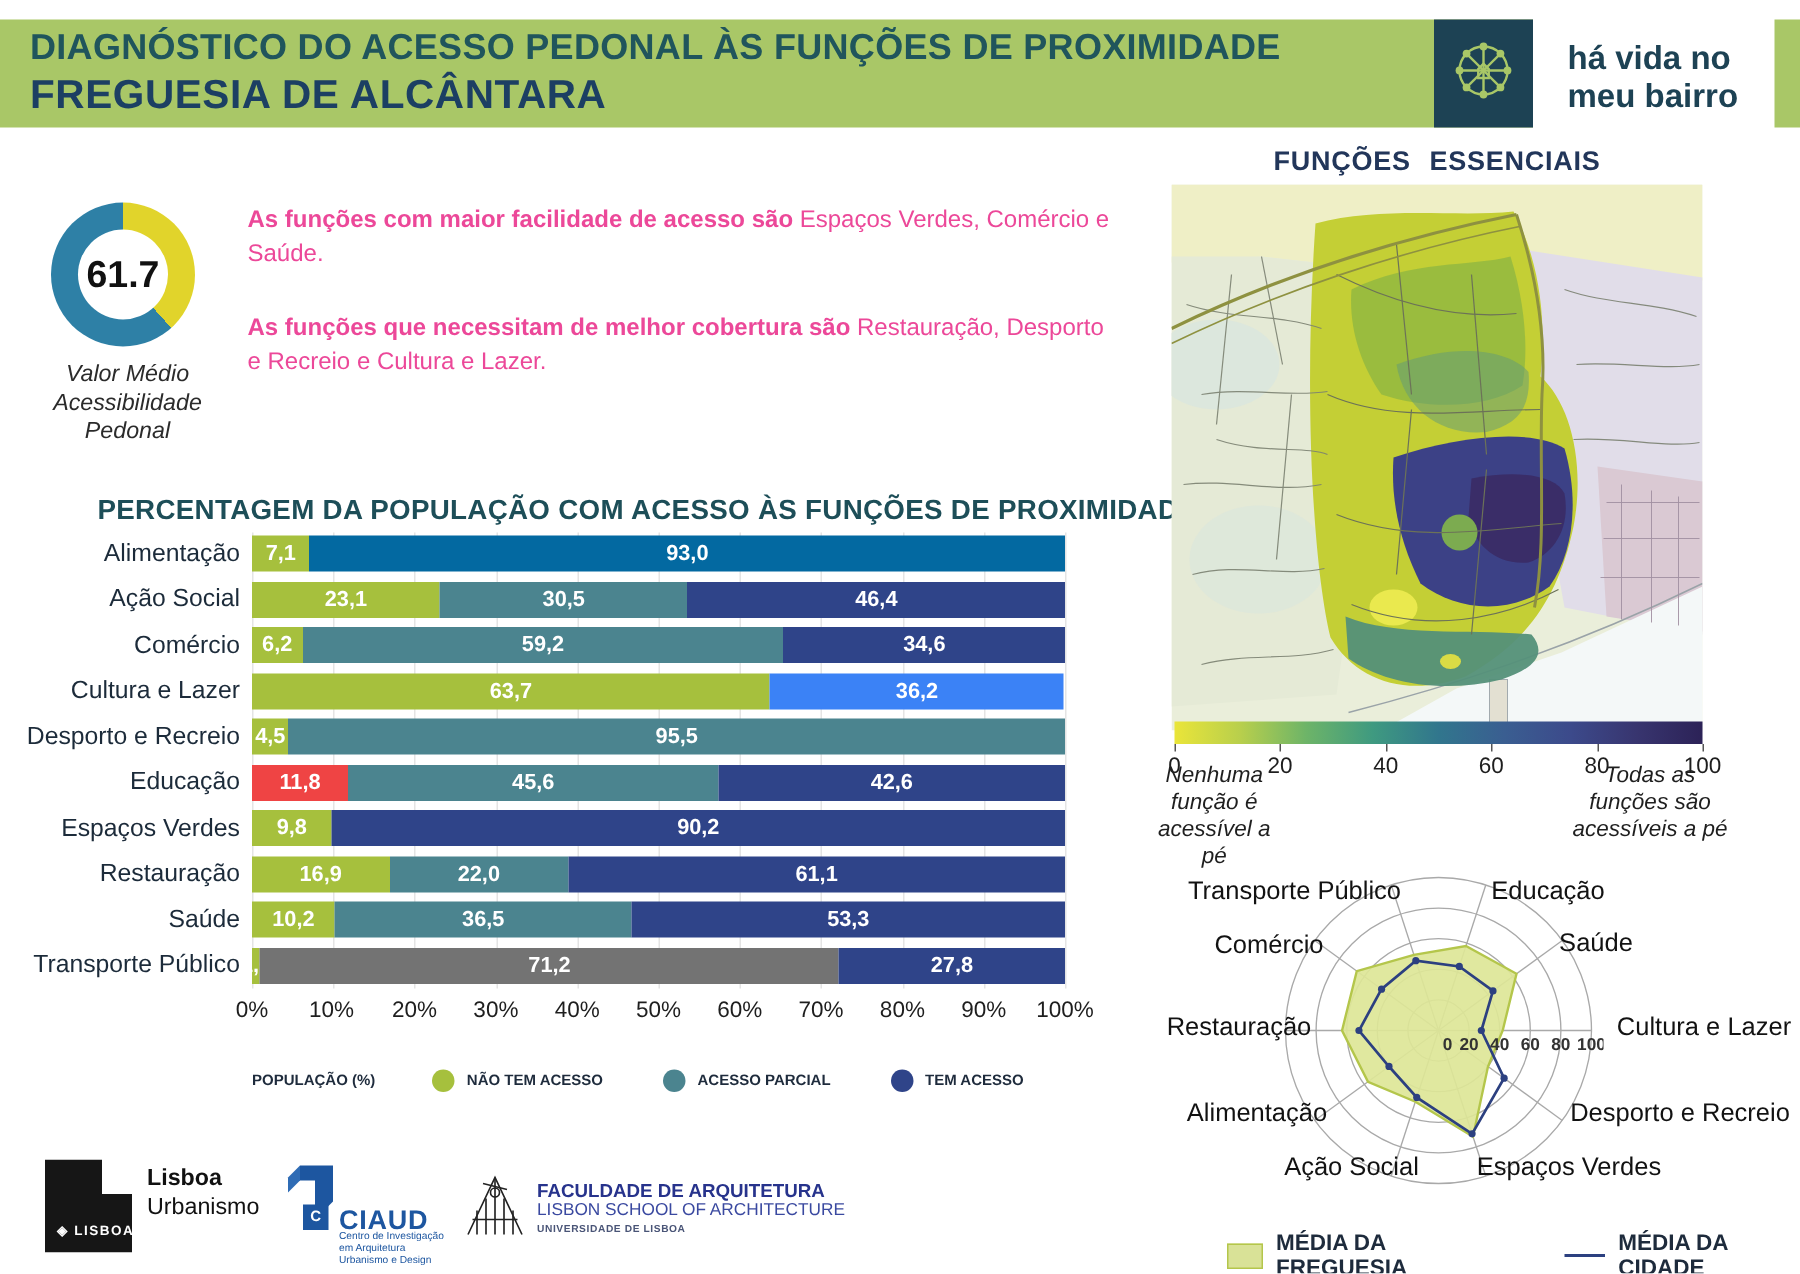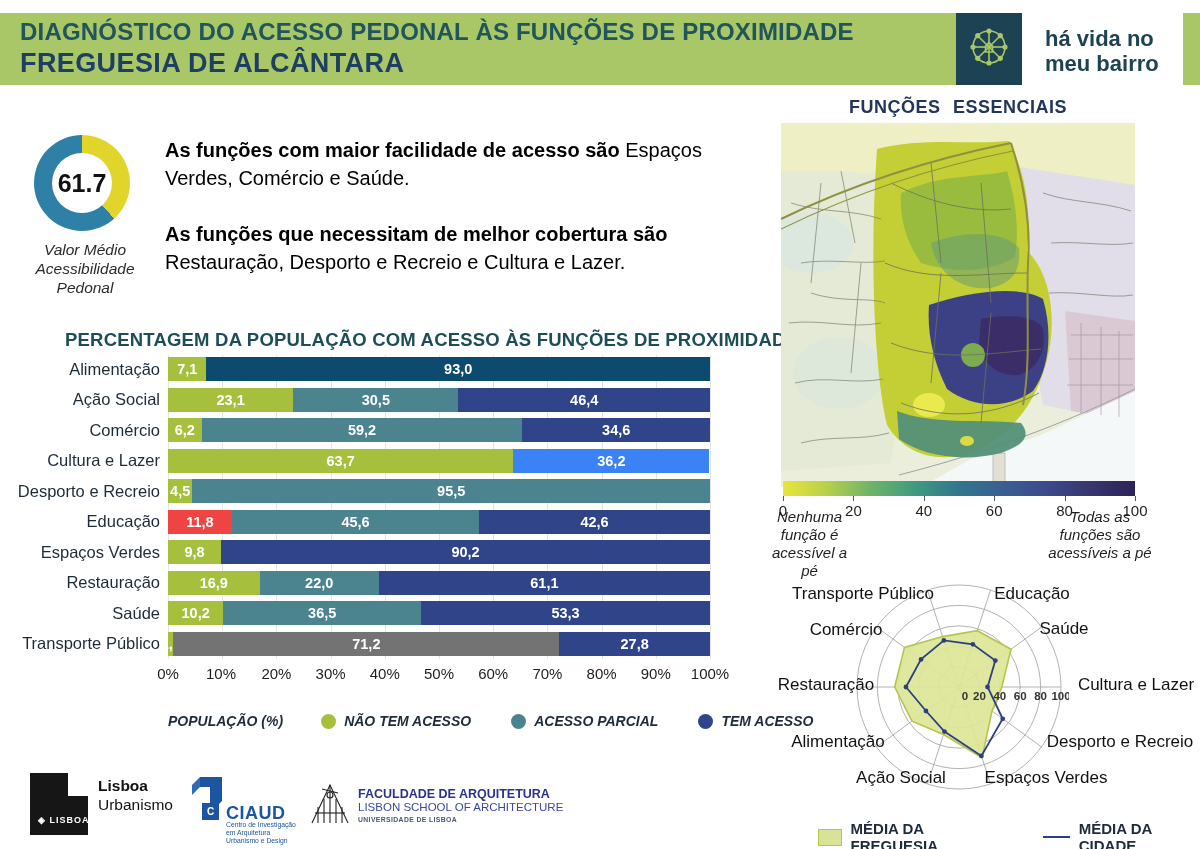--- a/index.html
+++ b/index.html
@@ -14,36 +14,36 @@
   .logo-sq{position:absolute;left:956px;top:13px;width:66px;height:72px;background:#1d4254;display:flex;align-items:center;justify-content:center;}
   .brand{position:absolute;left:1045px;top:26px;font-size:22px;font-weight:800;color:#1d4254;line-height:25px;}
 
   
   .donut{position:absolute;left:34px;top:135px;width:96px;height:96px;border-radius:50%;}
   .donut-hole{position:absolute;left:50%;top:50%;width:60px;height:60px;margin:-30px 0 0 -30px;border-radius:50%;background:#fff;display:flex;align-items:center;justify-content:center;}
   .donut-value{font-size:25px;font-weight:800;color:#111;}
   .donut-caption{position:absolute;left:10px;top:240px;width:150px;text-align:center;font-style:italic;font-size:15.5px;line-height:19px;color:#2b2b2b;}
 
   
-  .intro{position:absolute;left:165px;top:136px;width:580px;font-size:20px;line-height:1.42;color:#000000;}
+  .intro{position:absolute;left:165px;top:136px;width:580px;font-size:16px;line-height:1.42;color:#ec4899;}
   .intro p{margin:0 0 27px 0;}
   .intro b{font-weight:700;}
 
   
   .bc-title{position:absolute;left:65px;top:329px;font-size:18.5px;font-weight:800;color:#1d4e58;letter-spacing:.2px;}
   #bar-chart{position:absolute;left:8px;top:357px;width:720px;height:306px;}
   .bc-grid{position:absolute;top:-2px;width:1px;height:304px;background:#e4e4e4;}
   .bc-row{position:absolute;left:0;height:24px;display:flex;align-items:center;}
   .bc-label{width:152px;padding-right:8px;text-align:right;font-size:16.5px;color:#1c2b3a;white-space:nowrap;}
   .bc-track{position:relative;width:542px;height:24px;display:flex;}
   .bc-seg{position:relative;height:24px;display:flex;align-items:center;justify-content:center;}
   .bc-seg span{color:#fff;font-size:14.5px;font-weight:700;white-space:nowrap;}
   .bc-axis{position:absolute;left:8px;top:665px;width:720px;height:20px;}
   .bc-tick{position:absolute;top:0;transform:translateX(-50%);font-size:15px;color:#1e1e1e;}
-  .bc-legend{position:absolute;left:168px;top:713px;display:flex;align-items:center;font-size:14px;font-weight:700;color:#1e2b3c;font-style:italic;}
+  .bc-legend{position:absolute;left:168px;top:713px;display:flex;align-items:center;font-size:10px;font-weight:700;color:#1e2b3c;}
   .bc-legend .lg-title{margin-right:38px;}
   .lg-item{display:flex;align-items:center;margin-right:40px;}
   .lg-dot{width:15px;height:15px;border-radius:50%;margin-right:8px;}
 
   
   .map-title{position:absolute;left:781px;top:97px;width:354px;text-align:center;font-size:18px;font-weight:800;color:#22365a;letter-spacing:.5px;word-spacing:7px;}
   .map-box{position:absolute;left:781px;top:123px;width:354px;height:364px;}
   .map-scale{position:absolute;left:783px;top:481px;width:352px;height:15px;}
   .ms-tick{position:absolute;top:15px;width:1px;height:5px;background:#555;}
   .ms-lab{position:absolute;top:21px;transform:translateX(-50%);font-size:15px;color:#1e1e1e;}
@@ -139,21 +139,21 @@
       <div class="bc-grid" style="left: 539.4px;"></div>
       <div class="bc-grid" style="left: 593.6px;"></div>
       <div class="bc-grid" style="left: 647.8px;"></div>
       <div class="bc-grid" style="left: 702px;"></div>
       <div class="bc-row" style="top: 0px;">
         <div class="bc-label">Alimentação</div>
         <div class="bc-track">
           <div class="bc-seg" style="width: 38.482px; background: rgb(166, 192, 61);">
             <span>7,1</span>
           </div>
-          <div class="bc-seg" style="width: 504.06px; background: #0c4a6e;">
+          <div class="bc-seg" style="width: 504.06px; background: #0369a1;">
             <span>93,0</span>
           </div>
         </div>
       </div>
       <div class="bc-row" style="top: 30.5px;">
         <div class="bc-label">Ação Social</div>
         <div class="bc-track">
           <div class="bc-seg" style="width: 125.202px; background: rgb(166, 192, 61);">
             <span>23,1</span>
           </div>

